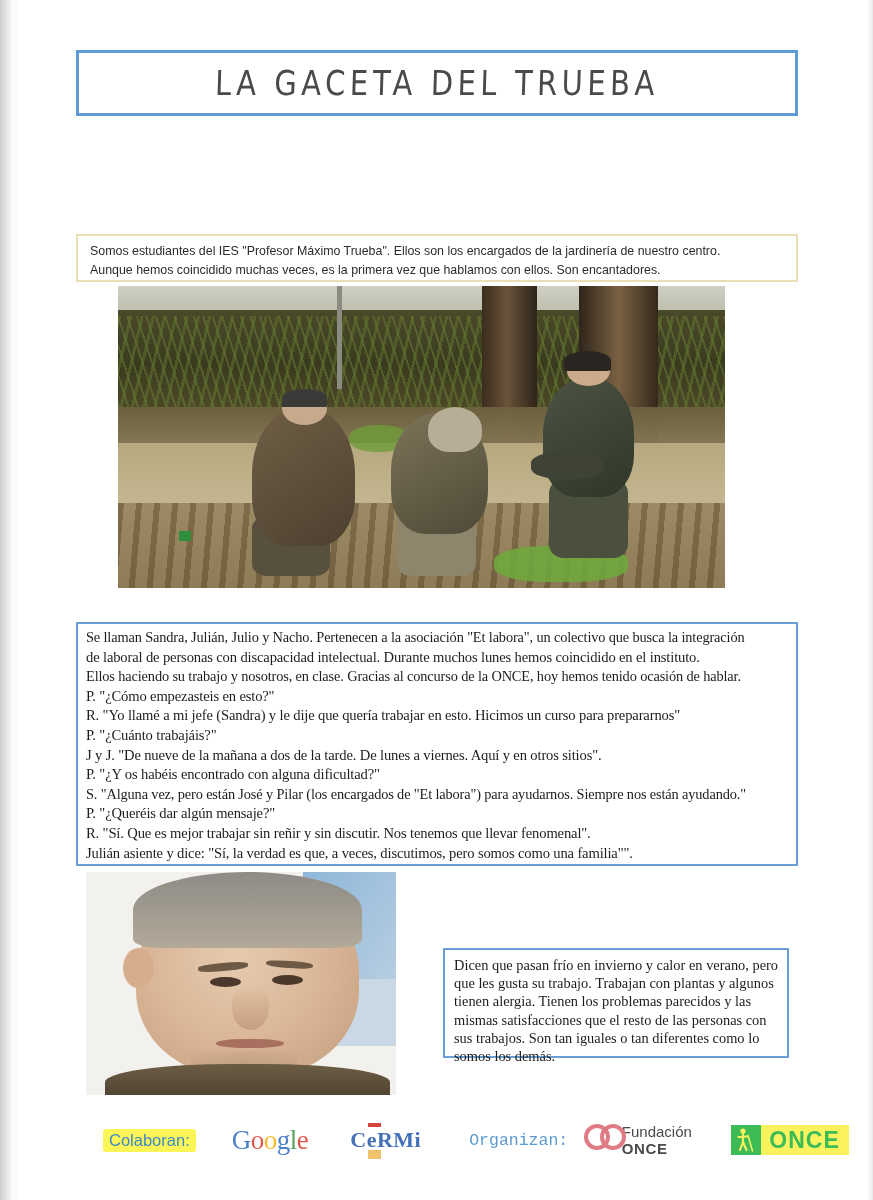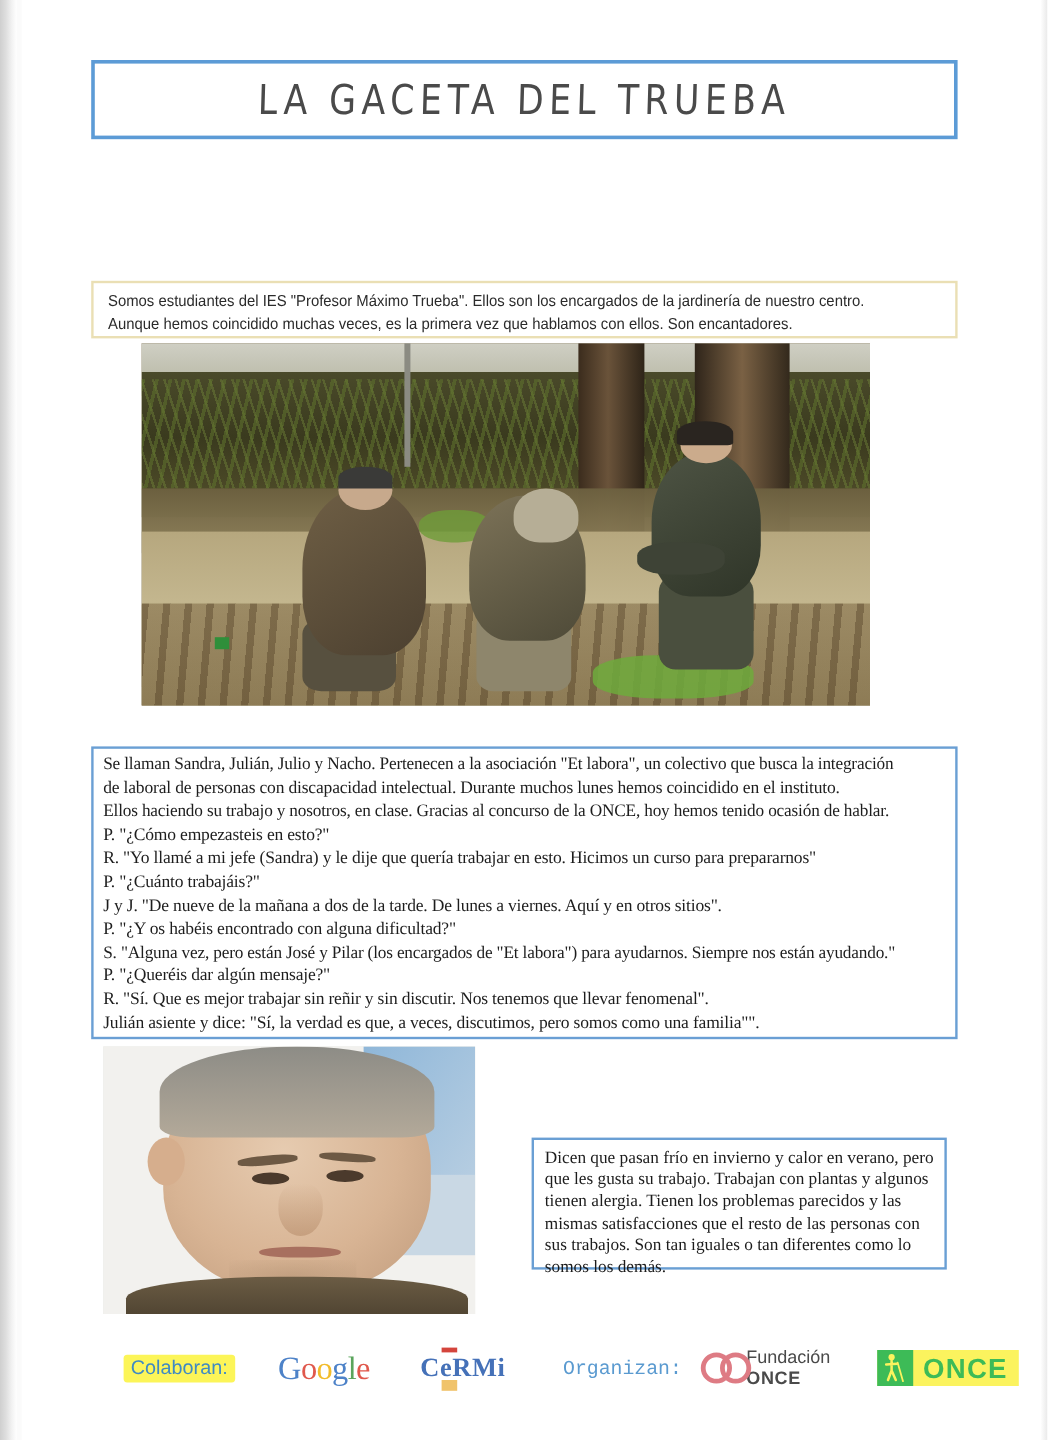--- a/index.html
+++ b/index.html
@@ -313,21 +313,21 @@
     position: absolute; left: 18px; top: -6px;
     width: 13px; height: 4px; background: #d4453c;
   }
   .cermi-bar-bot {
     position: absolute; left: 18px; bottom: -8px;
     width: 13px; height: 9px; background: #f0c36b;
   }
   
   .fonce {
     display: flex;
-    align-items: center;
+    align-items: flex-start;
     gap: 7px;
   }
   .fonce-rings { position: relative; width: 44px; height: 28px; }
   .fonce-rings .ring {
     position: absolute; top: 1px;
     width: 26px; height: 26px;
     border: 4px solid #de7b84;
     border-radius: 50%;
     box-sizing: border-box;
   }

